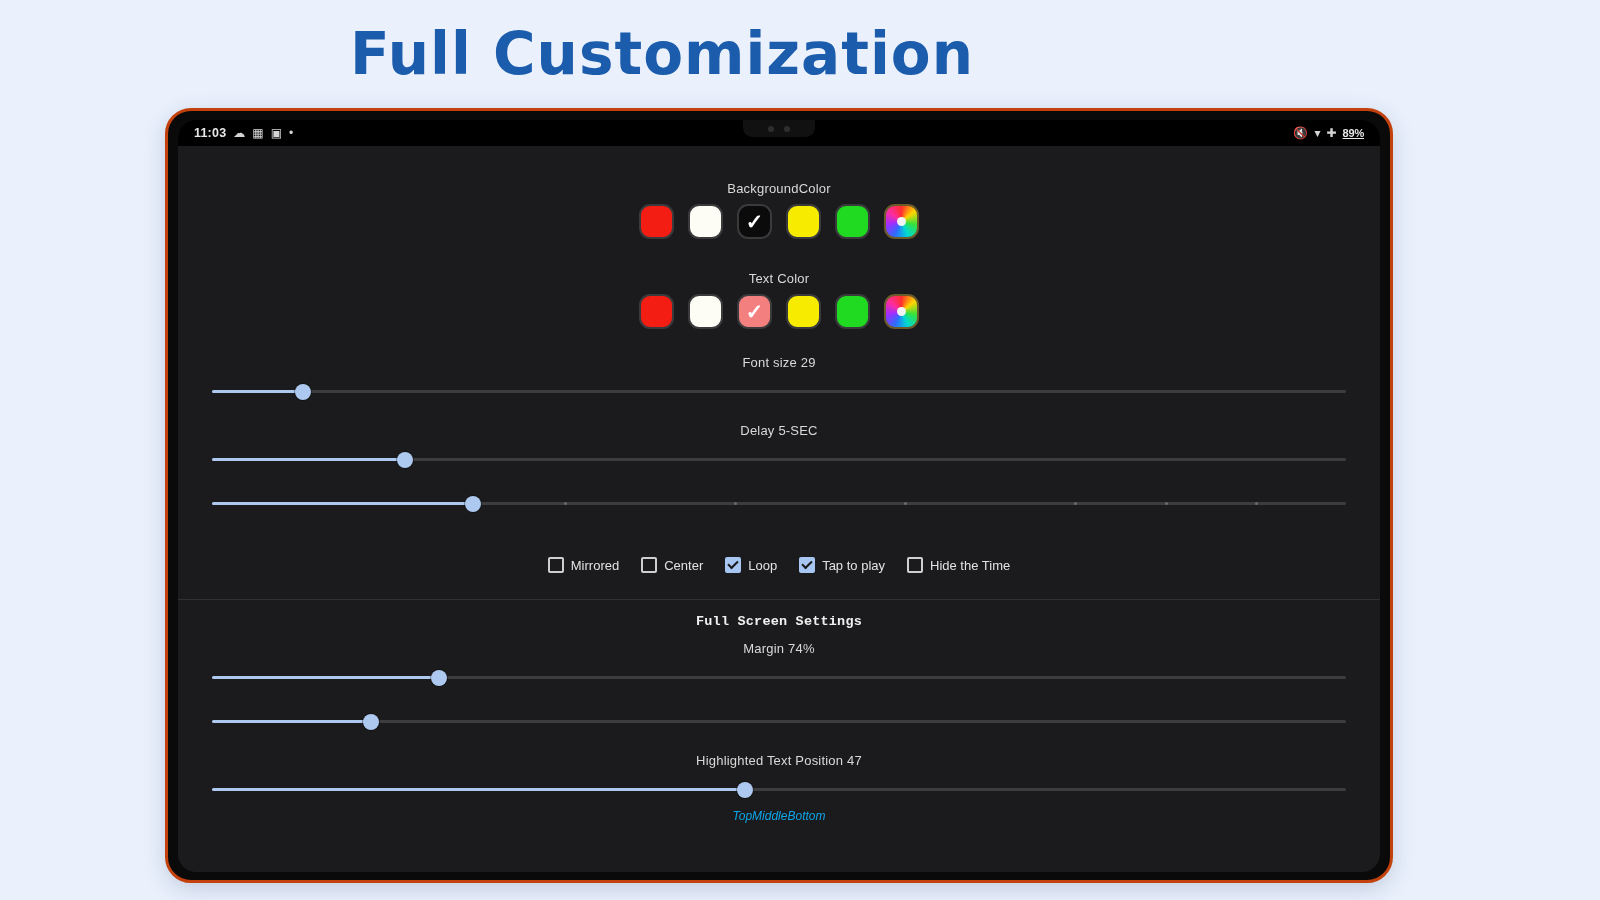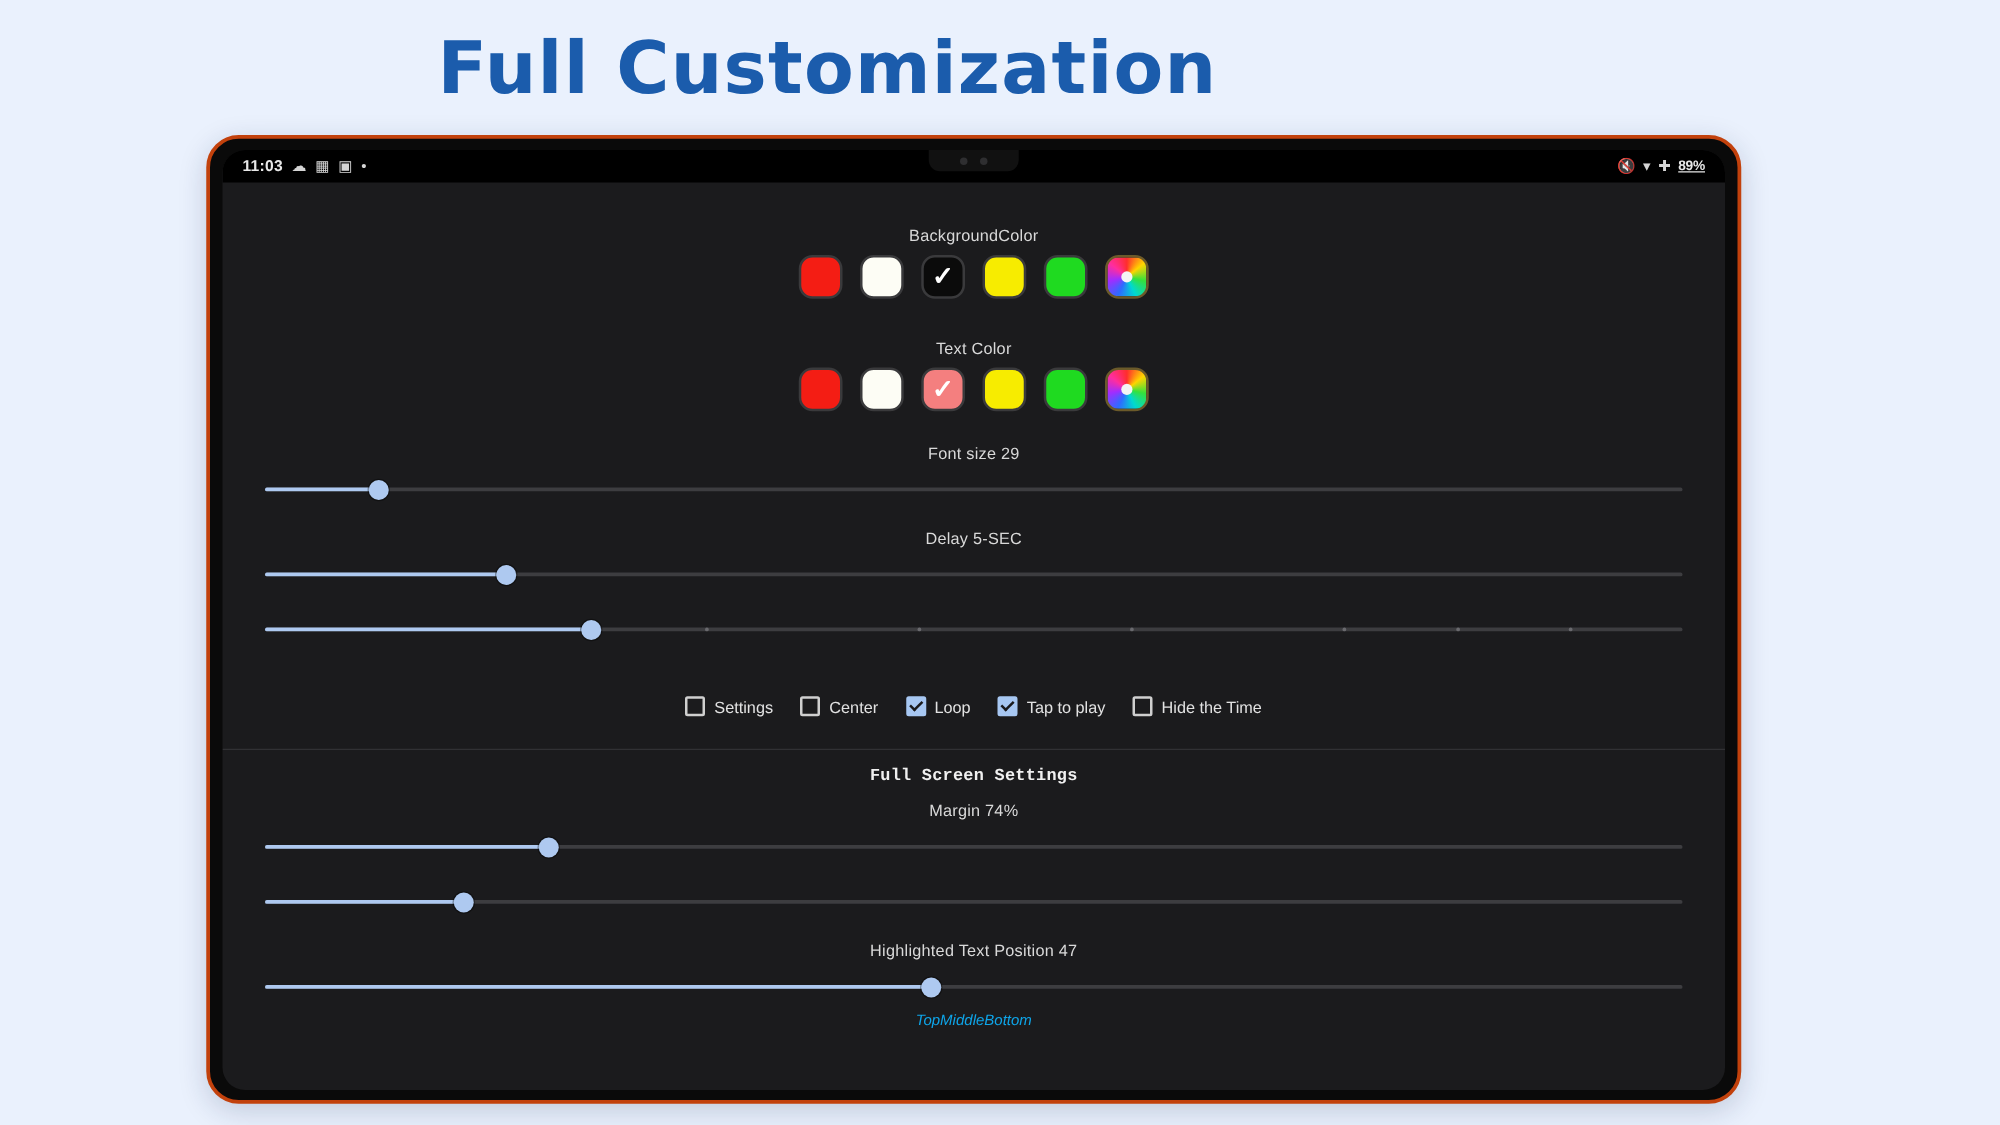--- a/index.html
+++ b/index.html
@@ -230,21 +230,21 @@
                 <i style="left:92%"></i>
             </div>
             <div class="fill" style="width:23%"></div>
             <div class="thumb" style="left:23%"></div>
           </div>
         </div>
 
         <div class="check-row">
           <label class="cb-item">
             <span class="cb"></span>
-            <span class="cb-label">Settings</span>
+            <span class="cb-label">Mirrored</span>
           </label>
           <label class="cb-item">
             <span class="cb"></span>
             <span class="cb-label">Center</span>
           </label>
           <label class="cb-item">
             <span class="cb on"></span>
             <span class="cb-label">Loop</span>
           </label>
           <label class="cb-item">

